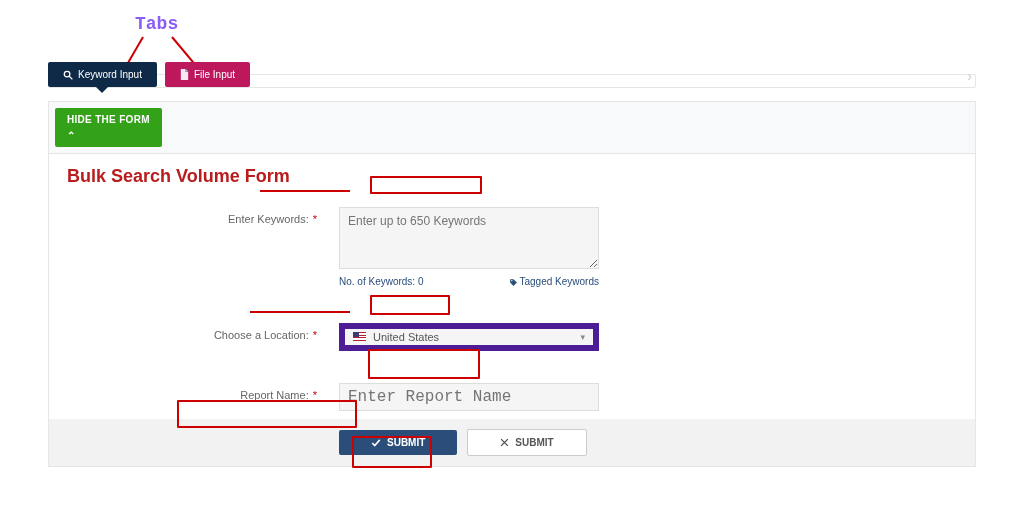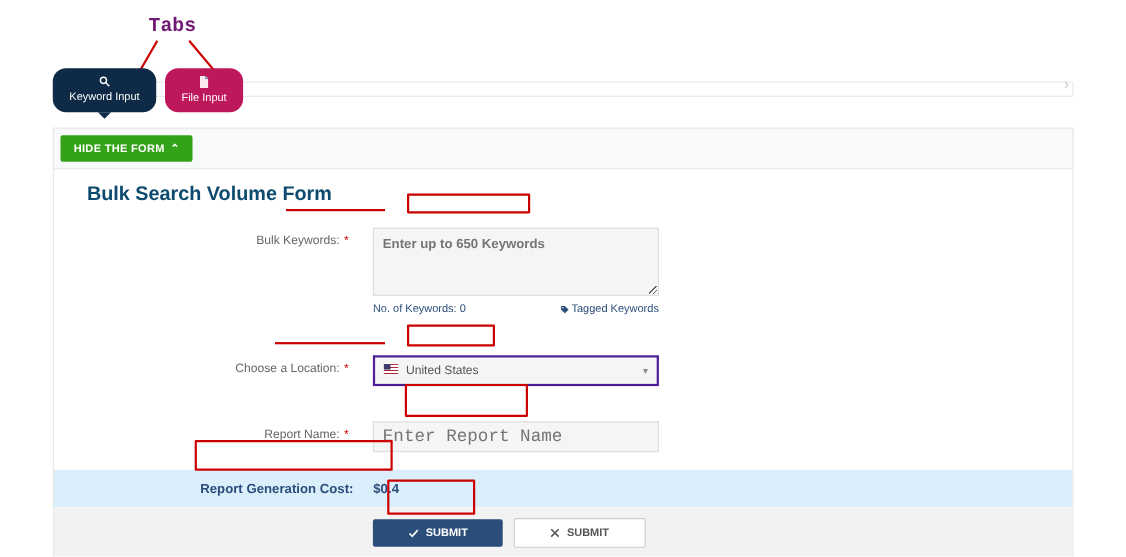--- a/index.html
+++ b/index.html
@@ -9,21 +9,21 @@
     color: #333;
     background: #fff;
     width: 1024px;
     height: 506px;
     position: relative;
   }
   .annot-label {
     position: absolute;
     top: 14px;
     left: 135px;
-    color: #701a75;
+    color: #8b5cf6;
     font-weight: bold;
     font-family: "Courier New", monospace;
     font-size: 18px;
   }
   .annot-line {
     position: absolute;
     height: 2px;
     background: #c00;
     transform-origin: left center;
   }
@@ -55,26 +55,25 @@
     background: #fff;
     z-index: 0;
   }
   .tab {
     position: relative;
     z-index: 1;
     color: #fff;
     font-size: 10px;
     line-height: 1;
     padding: 7px 15px;
-    border-radius: 12px;
+    border-radius: 2px;
     cursor: pointer;
     display: flex;
     align-items: center;
     gap: 5px;
-    flex-direction: column;
   }
   .tab.active { background: #0e2a47; }
   .tab.inactive { background: #be185d; }
   .tab .chev {
     position: absolute;
     bottom: -6px;
     left: 50%;
     margin-left: -6px;
     width: 0; height: 0;
     border-left: 6px solid transparent;
@@ -90,36 +89,37 @@
     background: #f7f9fb;
   }
   .btn {
     color: #fff;
     font-size: 10px;
     font-weight: bold;
     padding: 6px 12px;
     border-radius: 2px;
     cursor: pointer;
     display: flex;
-    align-items: center;
+    align-items: flex-start;
     gap: 5px;
     letter-spacing: .3px;
+    flex-direction: column;
   }
   .btn.green { background: #34a218; }
   .panel {
     border: 1px solid #e6e6e6;
     border-top: none;
     background: #fff;
     padding: 8px 18px 0;
   }
   .panel-title {
-    color: #0c4a6e;
+    color: #b91c1c;
     font-size: 18px;
     font-weight: bold;
-    margin: 4px 12px 12px;
+    margin: 4px 0 12px;
   }
   .formrow {
     display: flex;
     align-items: flex-start;
     padding: 8px 0;
   }
   .flabel {
     width: 250px;
     text-align: right;
     font-size: 11px;
@@ -131,36 +131,35 @@
   textarea {
     width: 100%;
     height: 62px;
     resize: both;
     border: 1px solid #ddd;
     background: #f5f5f5;
     padding: 6px 8px;
     font-family: inherit;
     font-size: 12px;
     color: #888;
-    font-weight: bold;
   }
   .subline {
     display: flex;
     justify-content: space-between;
     font-size: 10px;
     color: #2a4d7a;
     margin-top: 4px;
     gap: 38px;
   }
   .subline a { color: #2a4d7a; text-decoration: none; cursor: pointer; }
   .select {
     display: flex;
     align-items: center;
     justify-content: space-between;
-    border: 2px solid #4c1d95;
+    border: 6px solid #4c1d95;
     background: #f5f5f5;
     height: 28px;
     padding: 0 8px;
     font-size: 11px;
     color: #555;
     cursor: pointer;
   }
   .select .caret { color: #888; font-size: 9px; }
   .tinput {
     width: 100%;
@@ -252,21 +251,21 @@
       <span>HIDE THE FORM</span>
       <span>⌃</span>
     </div>
   </div>
 
   <div class="panel">
     <div class="panel-title">Bulk Search Volume Form</div>
 
     <div class="formrow">
       <div class="flabel">
-        <span>Bulk Keywords:</span><span class="req">*</span>
+        <span>Enter Keywords:</span><span class="req">*</span>
       </div>
       <div class="fctrl">
         <textarea placeholder="Enter up to 650 Keywords" style=""></textarea>
         <div class="subline">
           <span>No. of Keywords: 0</span>
           <a>
             <span style="display:inline-block;vertical-align:middle;margin-right:2px;">
               <svg width="9" height="9" viewBox="0 0 16 16" fill="#2a4d7a">
                   <path d="M2 2h6l6 6-6 6-6-6z"></path>
                   <circle cx="5" cy="5" r="1.3" fill="#dbeefc"></circle>
@@ -294,24 +293,20 @@
 
     <div class="formrow" style="margin-top:16px;">
       <div class="flabel">
         <span>Report Name:</span><span class="req">*</span>
       </div>
       <div class="fctrl">
         <input class="tinput" placeholder="Enter Report Name" style="">
       </div>
     </div>
 
-    <div class="costbar">
-      <span style="margin-left:115px;">Report Generation Cost:</span>
-      <span>$0.4</span>
-    </div>
 
     <div class="actbar">
       <div class="btnact primary">
         <span>
           <svg width="10" height="10" viewBox="0 0 16 16" fill="none" stroke="#fff" stroke-width="2.5">
               <path d="M2 8l4 4 8-9"></path>
             </svg>
         </span>
         <span>SUBMIT</span>
       </div>

